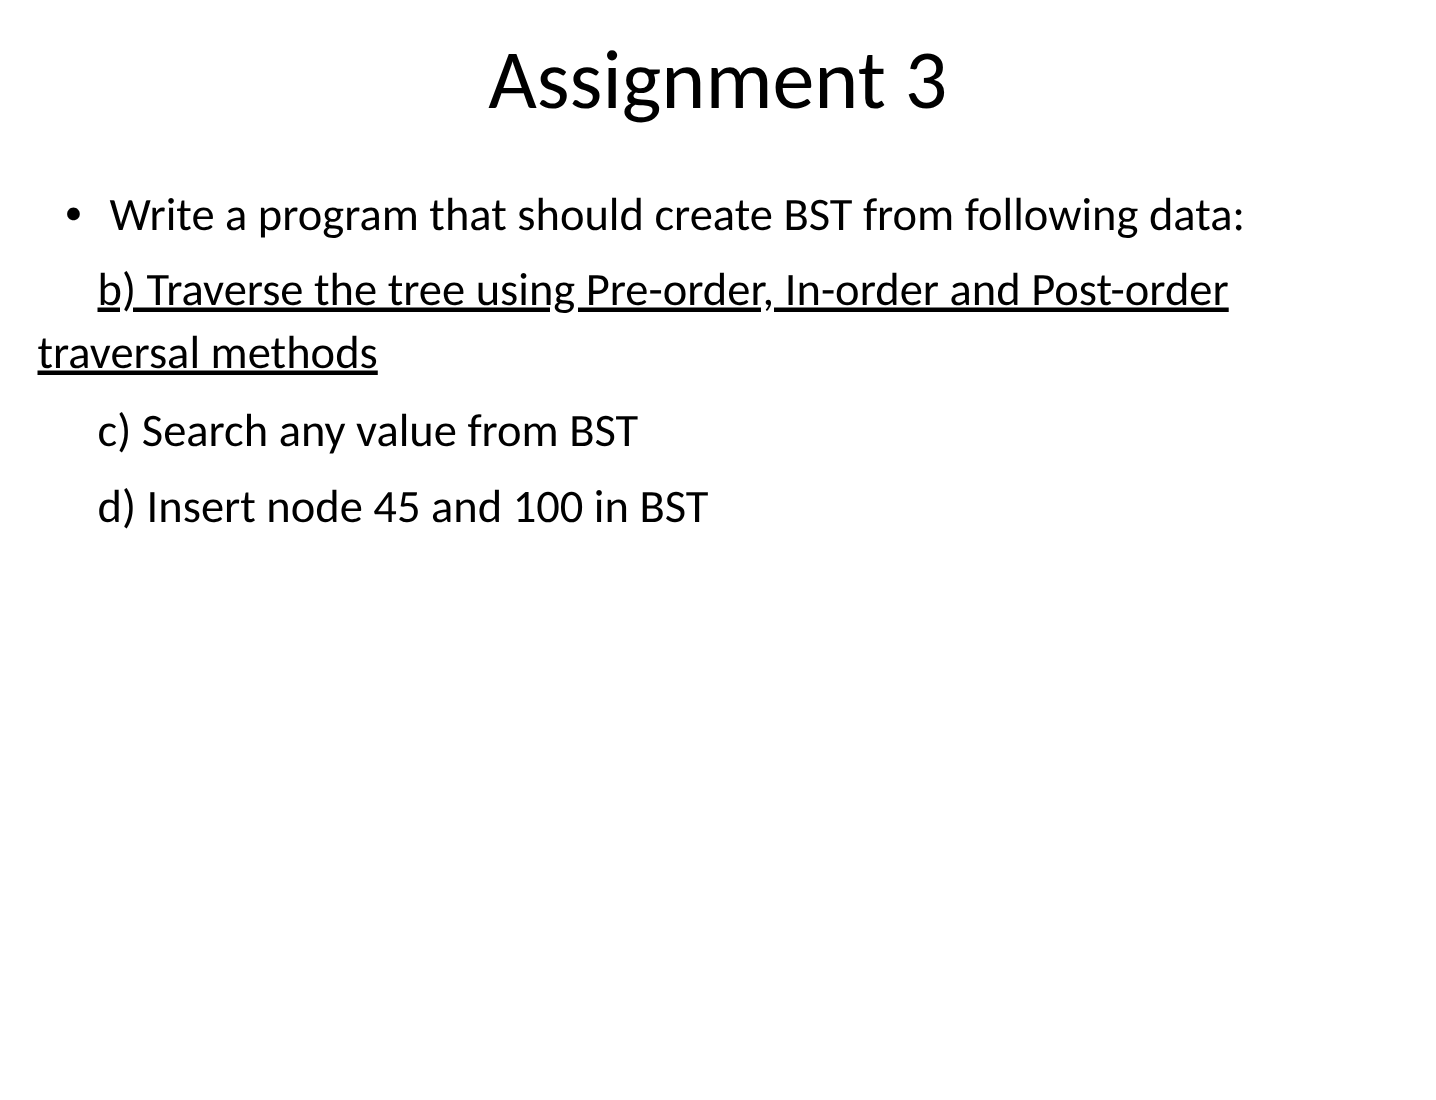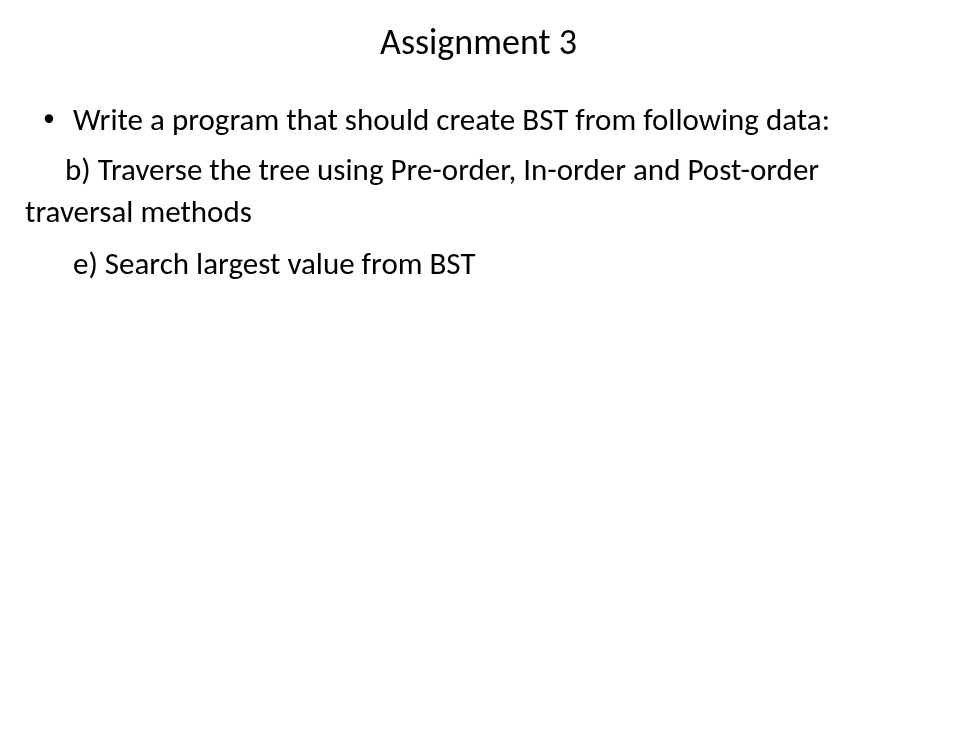--- a/index.html
+++ b/index.html
@@ -10,21 +10,21 @@
     body {
       width: 957px;
       height: 733px;
       background: #ffffff;
       font-family: Calibri, "Segoe UI", Arial, sans-serif;
       color: #000000;
       padding: 15px 25px 25px 25px;
     }
     .title {
       text-align: center;
-      font-size: 36px;
+      font-size: 56px;
       font-weight: 400;
       margin-bottom: 35px;
       margin-top: 5px;
     }
     .content {
       font-size: 31px;
       line-height: 1.35;
     }
     .bullet-item {
       display: flex;
@@ -60,16 +60,17 @@
 <body>
 
 <h1 class="title">Assignment 3</h1>
 
 <div class="content">
   <div class="bullet-item">
     <span class="bullet">•</span>
     <span class="bullet-text">Write a program that should create BST from following data:</span>
   </div>
   <div class="sub-item-wrap">
-    <div style="text-indent: 40px; margin-left: 0px;">b) Traverse the tree using Pre-order, In-order and Post-order traversal methods</div>
+    <div style="text-indent: 40px; margin-left: 0px; text-decoration: underline;">b) Traverse the tree using Pre-order, In-order and Post-order traversal methods</div>
   </div>
-  <div class="sub-item-e">e) Search largest value from BST</div>
+  <div class="sub-item">c) Search any value from BST</div>
+  <div class="sub-item">d) Insert node 45 and 100 in BST</div>
 </div>
 
 </body></html>

